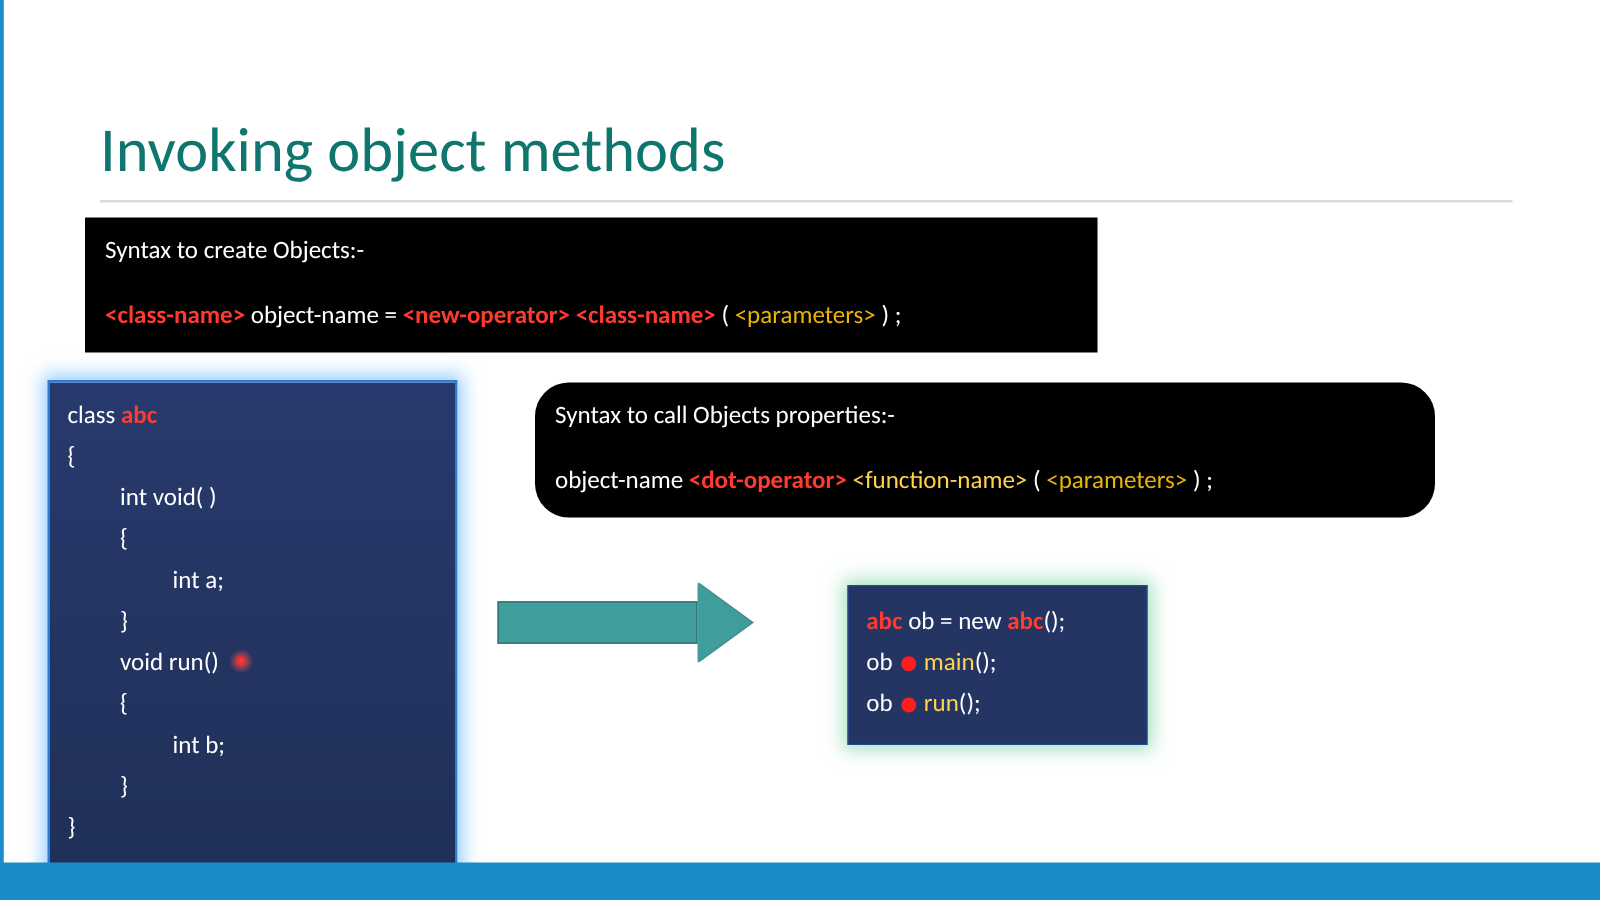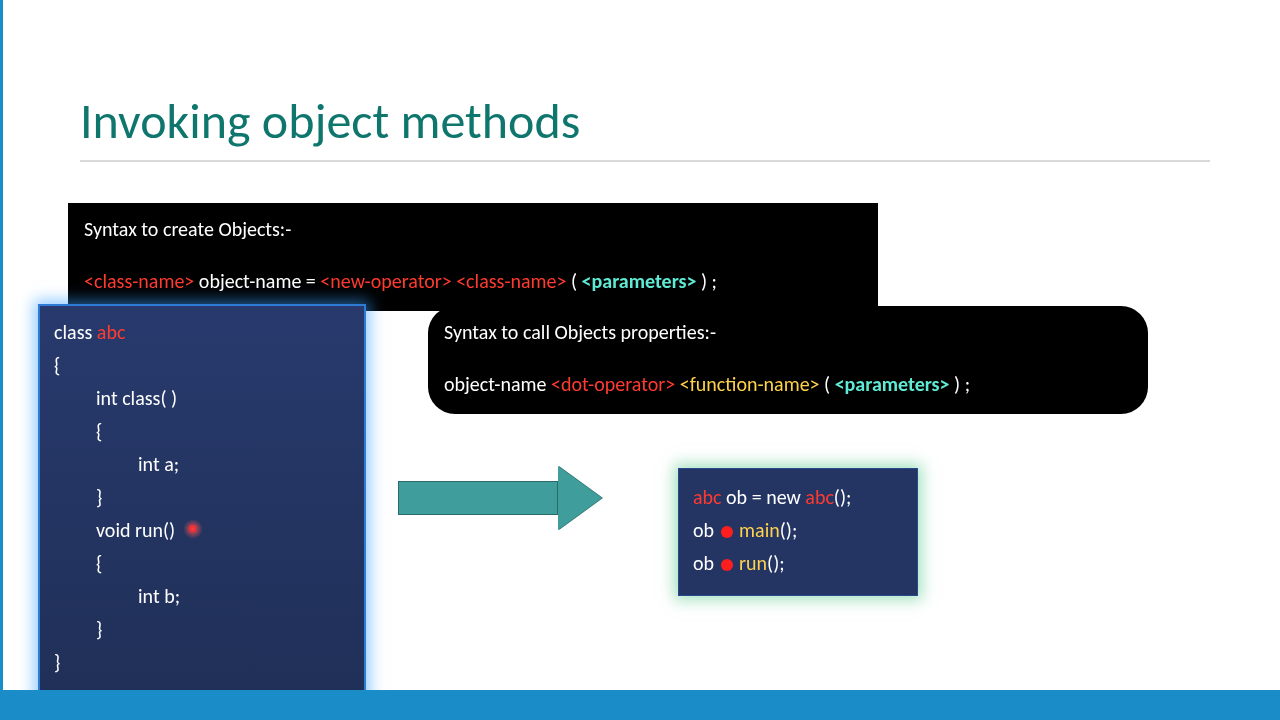--- a/index.html
+++ b/index.html
@@ -34,24 +34,24 @@
   .black-box {
     background: #000;
     color: #fff;
     font-family: "Segoe UI", Calibri, Arial, sans-serif;
     font-size: 20px;
     line-height: 1.6;
     padding: 10px 16px 14px 16px;
     position: absolute;
     font-weight: 400;
   }
-  .box1 { left: 68px; top: 174px; width: 810px; margin-top: 29px; }
+  .box1 { left: 68px; top: 174px; width: 810px; }
   .box2 { left: 428px; top: 306px; width: 720px; border-radius: 27px; }
-  .tok-red { color: #ff3b2f; }
-  .tok-teal { color: #5eead4; font-weight: bold; }
+  .tok-red { color: #ff3b2f; font-weight: bold; }
+  .tok-teal { color: #eab308; }
   .tok-yellow { color: #ffd24a; }
   .code-panel {
     position: absolute;
     left: 38px; top: 304px;
     width: 328px; height: 446px;
     background: linear-gradient(180deg, #283a6d 0%, #1e2e55 100%);
     color: #fff;
     border: 2px solid #2e7bd6;
     box-shadow: 0 0 14px 4px rgba(56,160,255,0.55);
     font-family: "Segoe UI", Calibri, Arial, sans-serif;
@@ -135,21 +135,21 @@
   <div>Syntax to create Objects:-</div>
   <div style="height:20px"></div>
   <div>
     <span class="tok-red">&lt;class-name&gt;</span><span> object-name = </span><span class="tok-red">&lt;new-operator&gt;</span><span> </span><span class="tok-red">&lt;class-name&gt;</span><span> ( </span><span class="tok-teal">&lt;parameters&gt;</span><span> ) ;</span>
   </div>
 </div>
 
 <div class="code-panel">
   <div><span>class </span><span class="tok-red">abc</span></div>
   <div>{</div>
-  <span class="indent1">int class( )</span>
+  <span class="indent1">int void( )</span>
   <span class="indent1">{</span>
   <span class="indent2">int a;</span>
   <span class="indent1">}</span>
   <span class="indent1">void run()</span>
   <span class="indent1">{</span>
   <span class="indent2">int b;</span>
   <span class="indent1">}</span>
   <div>}</div>
 </div>
 

